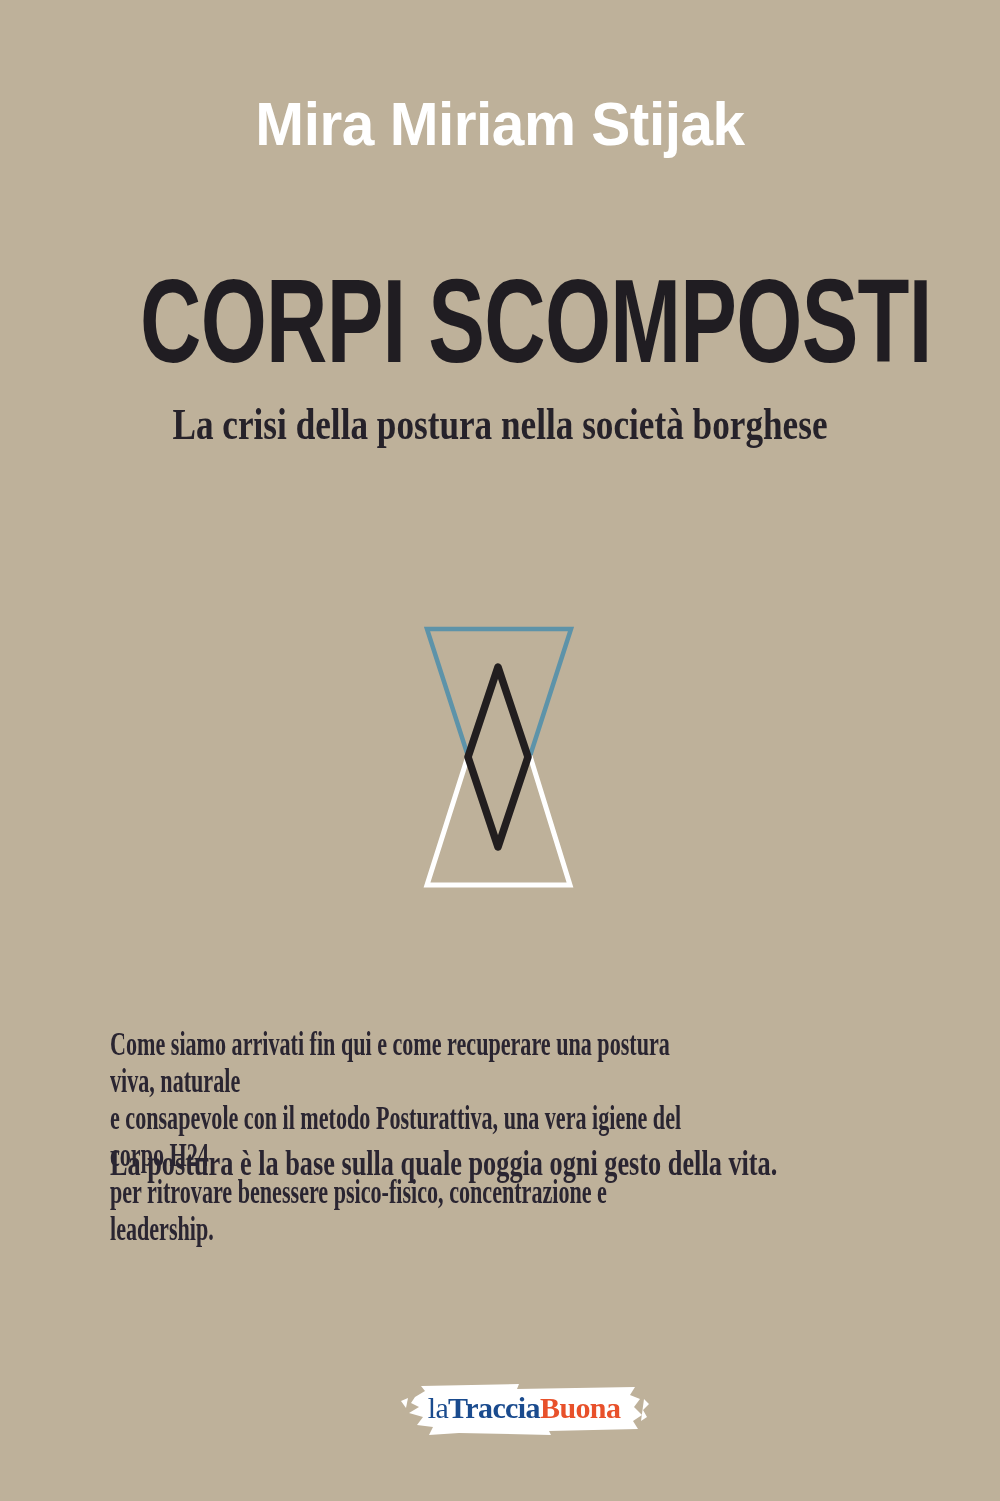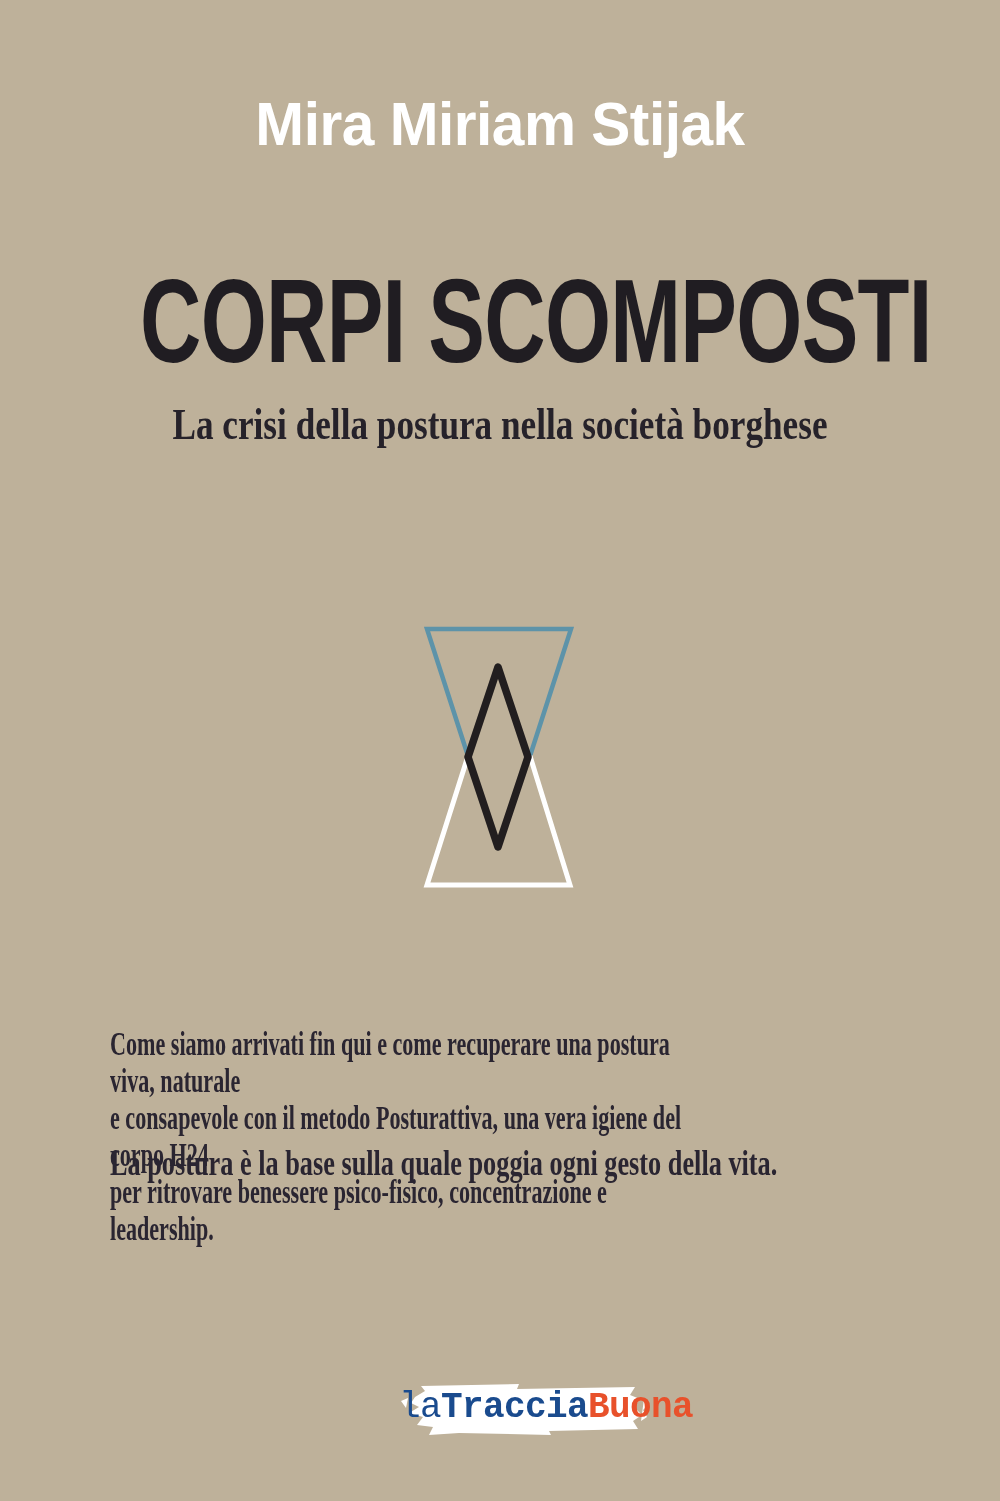--- a/index.html
+++ b/index.html
@@ -86,22 +86,22 @@
   
   .publisher {
     position: absolute; left: 399px; top: 1377px;
     width: 250px; height: 64px;
   }
   .publisher svg { position: absolute; left: 0; top: 0; }
   .publisher-text {
     position: absolute; left: 0; top: 50%; width: 250px;
     transform: translateY(-54%);
     text-align: center;
-    font-family: Liberation Mono, monospace;
-    font-size: 36px; line-height: 1;
+    font-family: Liberation Serif, serif;
+    font-size: 30px; line-height: 1;
     letter-spacing: -0.6px;
     white-space: nowrap;
   }
   .pub-la     { font-weight: normal; color: #1a4b8e; }
   .pub-word1  { font-weight: bold;   color: #1a4b8e; }
   .pub-word2  { font-weight: bold;   color: #e8512b; }
 </style>
 </head>
 <body>
 

